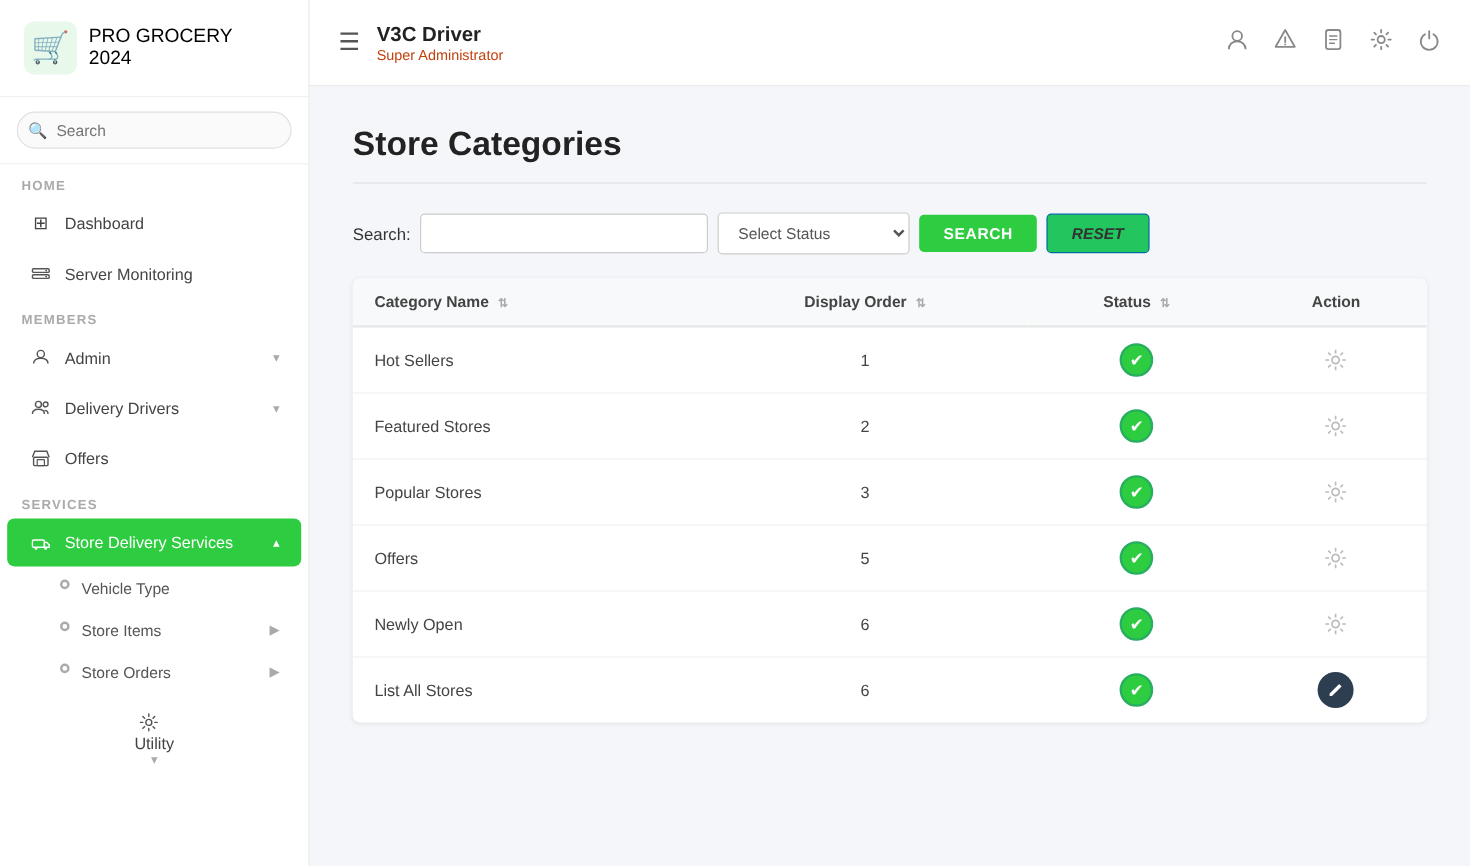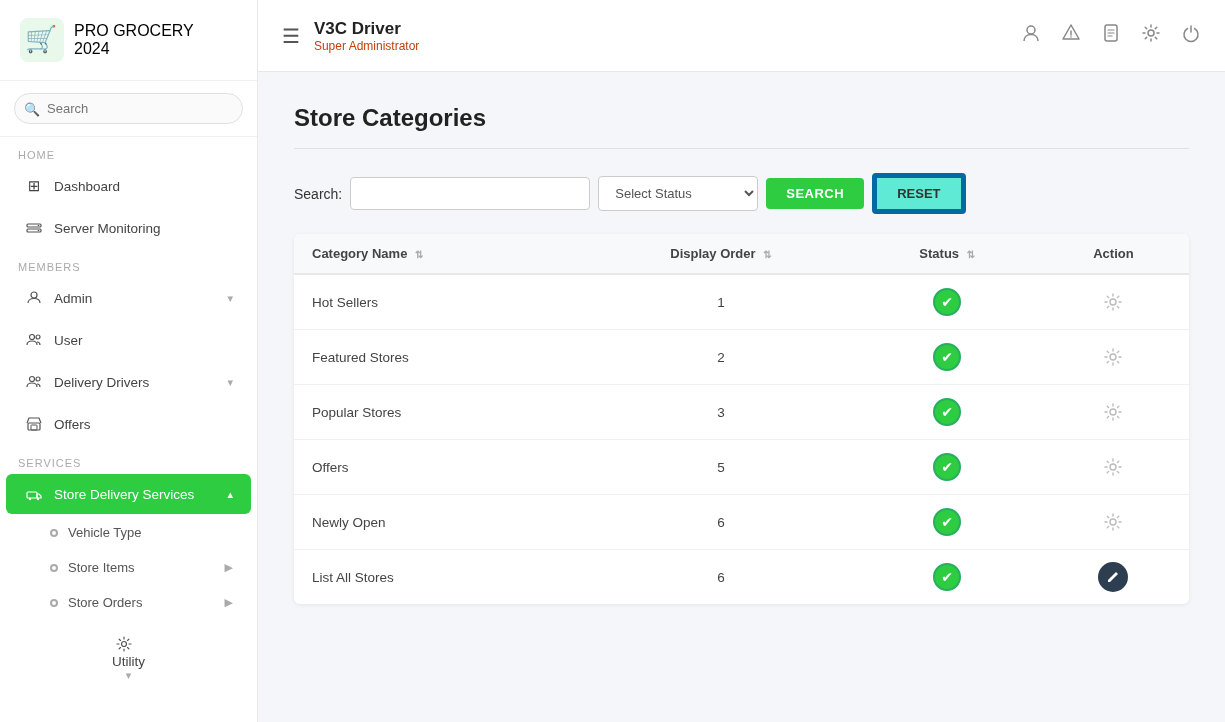--- a/index.html
+++ b/index.html
@@ -50,21 +50,21 @@
       left: 10px;
       top: 50%;
       transform: translateY(-50%);
       color: #aaa;
       font-size: 13px;
     }
 
     .sidebar-section-label {
       padding: 12px 18px 4px;
       font-size: 11px;
-      font-weight: 400;
+      font-weight: 700;
       color: #aaa;
       letter-spacing: 1px;
       text-transform: uppercase;
     }
 
     .sidebar-item {
       display: flex;
       align-items: center;
       padding: 10px 18px;
       cursor: pointer;
@@ -89,21 +89,21 @@
       justify-content: center;
       font-size: 15px;
       flex-shrink: 0;
     }
     .sidebar-item .item-label { flex: 1; }
     .sidebar-item .chevron { font-size: 11px; color: #aaa; }
     .sidebar-item.active .chevron { color: #fff; }
 
     .sidebar-sub-item {
       display: flex;
-      align-items: center;
+      align-items: flex-start;
       padding: 9px 18px 9px 44px;
       cursor: pointer;
       color: #555;
       font-size: 13px;
       margin: 1px 6px;
       border-radius: 4px;
     }
     .sidebar-sub-item .circle-dot {
       width: 8px; height: 8px;
       border: 2px solid #aaa;
@@ -150,21 +150,21 @@
     }
 
     
     .content {
       flex: 1;
       overflow-y: auto;
       padding: 32px 36px;
       background: #f5f6fa;
     }
     .page-title {
-      font-size: 24px;
+      font-size: 28px;
       font-weight: 600;
       color: #222;
       margin-bottom: 16px;
     }
     .page-divider {
       border: none;
       border-top: 1px solid #e0e0e0;
       margin-bottom: 24px;
     }
 
@@ -204,27 +204,28 @@
       color: #fff;
       border: none;
       border-radius: 4px;
       font-size: 13px;
       font-weight: 600;
       cursor: pointer;
       letter-spacing: 0.5px;
     }
     .btn-reset {
       padding: 8px 20px;
-      background: #5eead4;
+      background: #22c55e;
       color: #333;
-      border: 5px solid #0369a1;
+      border: 1px solid #0369a1;
       border-radius: 4px;
       font-size: 13px;
       font-weight: 600;
       cursor: pointer;
+      font-style: italic;
     }
 
     
     .table-wrap {
       background: #fff;
       border-radius: 6px;
       overflow: hidden;
       box-shadow: 0 1px 4px rgba(0,0,0,0.07);
     }
     table {
@@ -336,31 +337,20 @@
 
   <div class="sidebar-item">
     <span class="item-icon">
       <svg width="16" height="16" viewBox="0 0 16 16" fill="none">
           <circle cx="8" cy="5" r="3" stroke="#555" stroke-width="1.2"></circle>
           <path d="M2 13c0-3 2.5-4.5 6-4.5s6 1.5 6 4.5" stroke="#555" stroke-width="1.2"></path>
         </svg>
     </span>
     <span class="item-label">Admin</span>
     <span class="chevron">▾</span>
-  </div>
-  <div class="sidebar-item">
-    <span class="item-icon">
-      <svg width="16" height="16" viewBox="0 0 16 16" fill="none">
-          <circle cx="6" cy="5" r="2.5" stroke="#555" stroke-width="1.2"></circle>
-          <path d="M1 13c0-2.8 2-4 5-4s5 1.2 5 4" stroke="#555" stroke-width="1.2"></path>
-          <circle cx="12" cy="5" r="2" stroke="#555" stroke-width="1.2"></circle>
-          <path d="M14 13c0-2-1.2-3-3-3" stroke="#555" stroke-width="1.2"></path>
-        </svg>
-    </span>
-    <span class="item-label">User</span>
   </div>
   <div class="sidebar-item">
     <span class="item-icon">
       <svg width="16" height="16" viewBox="0 0 16 16" fill="none">
           <circle cx="6" cy="5" r="2.5" stroke="#555" stroke-width="1.2"></circle>
           <path d="M1 13c0-2.8 2-4 5-4s5 1.2 5 4" stroke="#555" stroke-width="1.2"></path>
           <circle cx="12" cy="5" r="2" stroke="#555" stroke-width="1.2"></circle>
           <path d="M14 13c0-2-1.2-3-3-3" stroke="#555" stroke-width="1.2"></path>
         </svg>
     </span>

